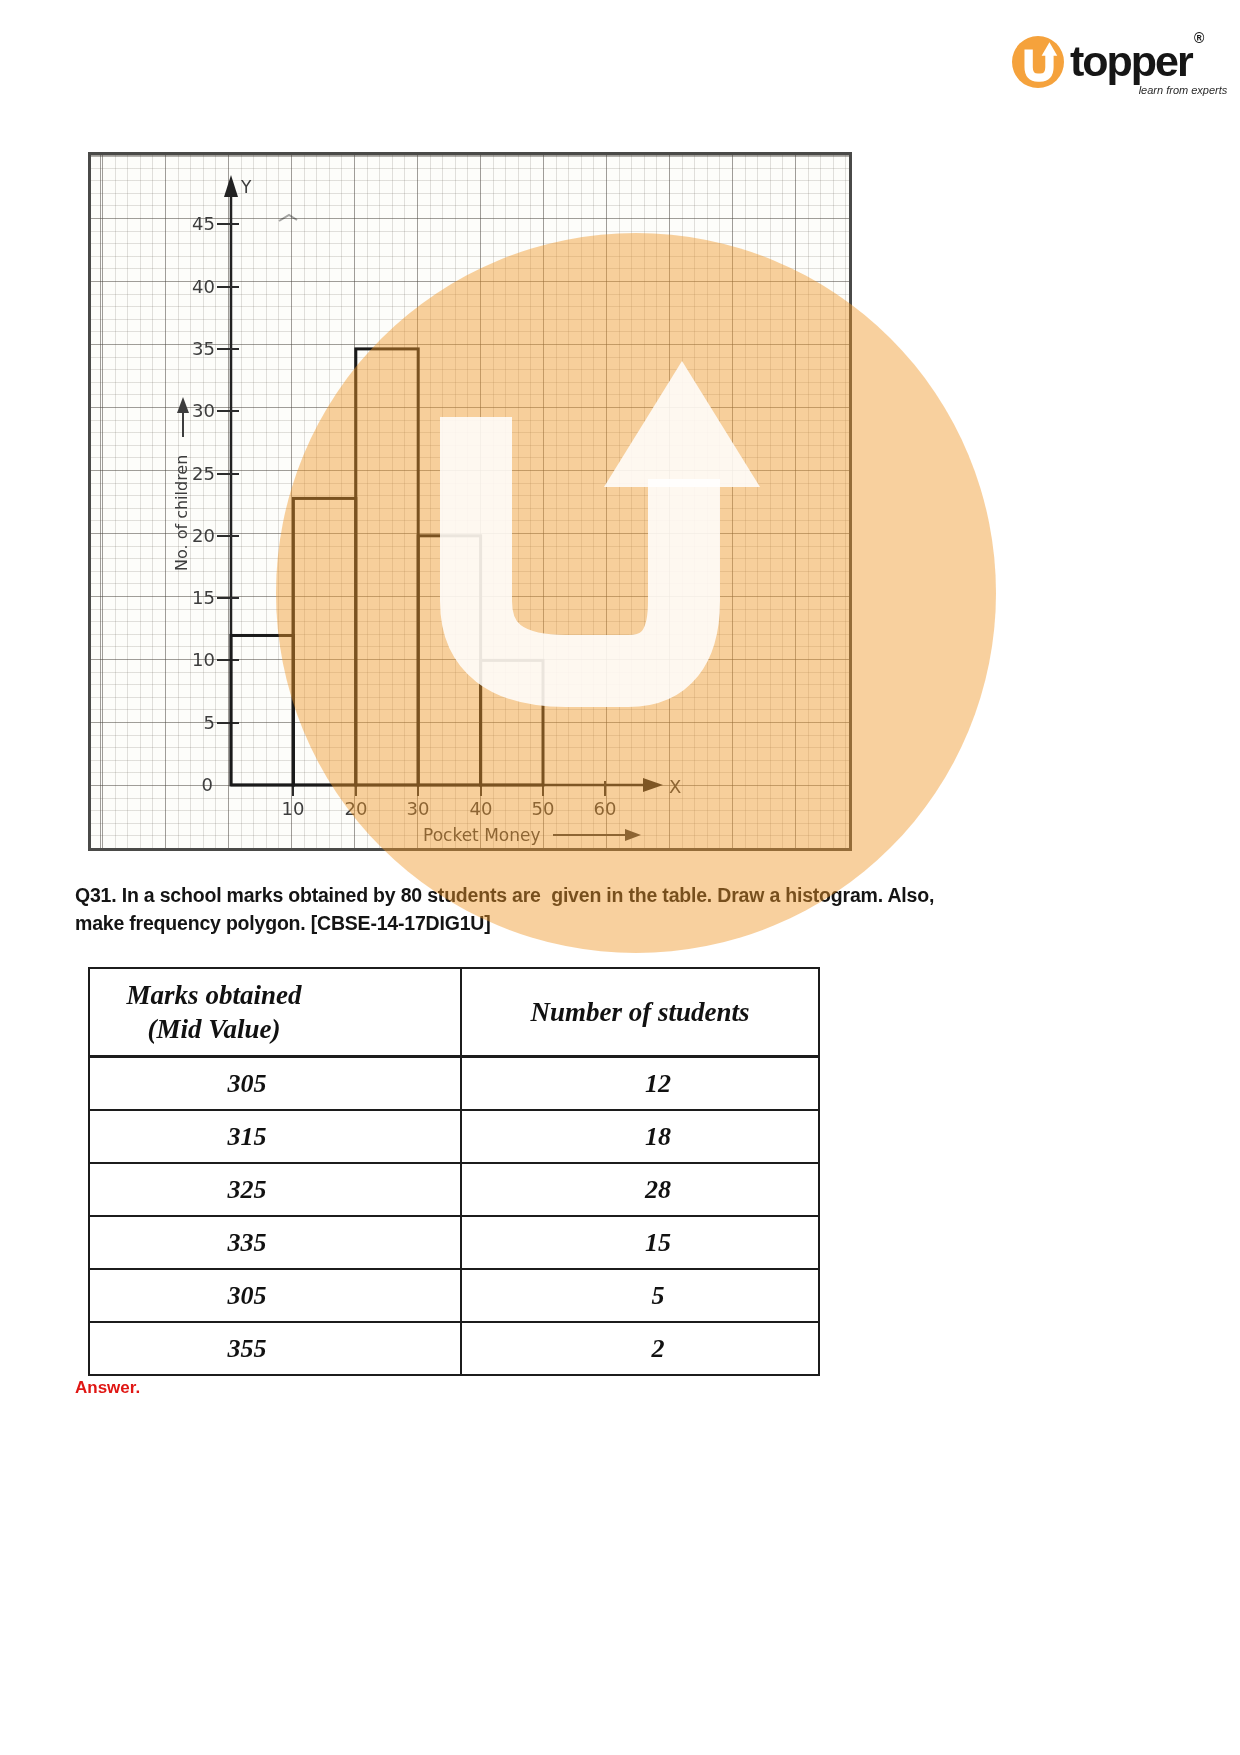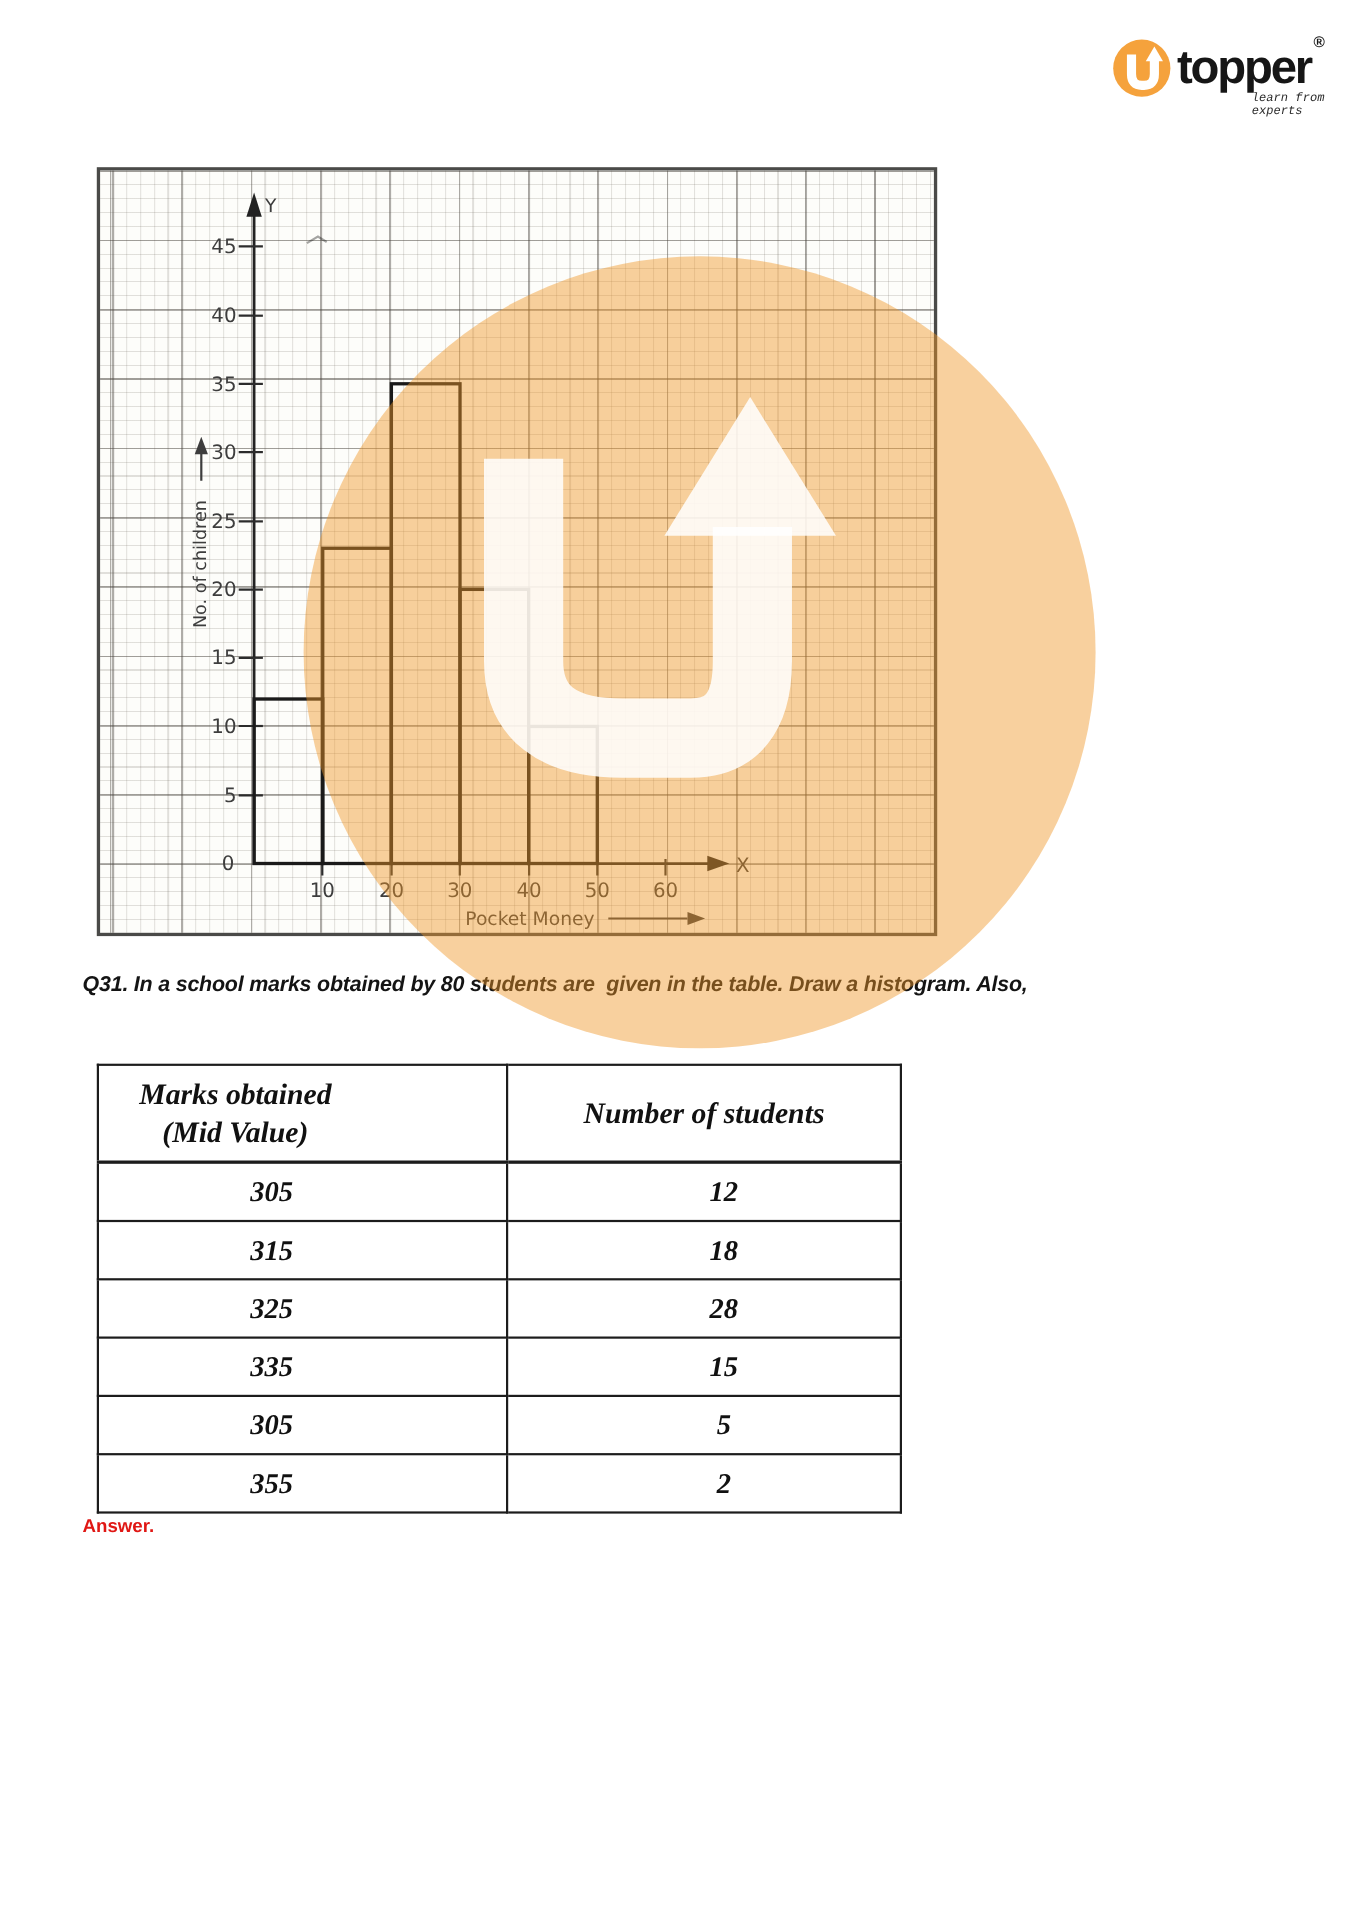--- a/index.html
+++ b/index.html
@@ -7,22 +7,22 @@
         font-family:"Liberation Sans",sans-serif;}
 
   
   .brand{position:absolute;left:1012px;top:32px;width:210px;height:62px;}
   .brand-circle{position:absolute;left:0;top:4px;width:52px;height:52px;border-radius:50%;
                 background:#F5A23C;}
   .brand-circle svg{position:absolute;left:0;top:0;}
   .wordmark{position:absolute;left:58px;top:0px;font-size:43px;font-weight:700;
             letter-spacing:-2px;color:#161616;line-height:58px;}
   .regmark{position:absolute;left:182px;top:-2px;font-size:14px;font-weight:700;color:#161616;}
-  .tagline{position:absolute;left:126px;top:52px;width:90px;text-align:left;
-           font-family:Liberation Mono, monospace;font-style:italic;font-size:11px;color:#2a2a2a;}
+  .tagline{position:absolute;left:126px;top:52px;width:90px;text-align:center;
+           font-family:Liberation Sans, sans-serif;font-style:italic;font-size:11px;color:#2a2a2a;}
 
   
   .graph-panel{position:absolute;left:88px;top:152px;width:764px;height:699px;
     box-sizing:border-box;border:3px solid #4a4a48;
     background:
       repeating-linear-gradient(to right, rgba(70,66,60,0.42) 0 1.5px, transparent 1.5px 63px),
       repeating-linear-gradient(to bottom, rgba(70,66,60,0.42) 0 1.5px, transparent 1.5px 63px),
       repeating-linear-gradient(to right, rgba(110,104,94,0.20) 0 1px, transparent 1px 12.6px),
       repeating-linear-gradient(to bottom, rgba(110,104,94,0.20) 0 1px, transparent 1px 12.6px),
       #fdfdfa;
@@ -32,21 +32,21 @@
   .bar{fill:none;stroke:#1a1a1a;stroke-width:3px;}
 
   
   .watermark{position:absolute;left:276px;top:233px;width:720px;height:720px;border-radius:50%;
              background:rgba(240,150,40,0.45);pointer-events:none;z-index:30;}
   .watermark svg{position:absolute;left:140px;top:120px;}
 
   
   .qline{position:absolute;left:75px;white-space:pre;font-size:19.5px;font-weight:700;
          letter-spacing:-0.2px;color:#141414;}
-  .q1{top:884px;font-style:italic;} .q2{top:912px;}
+  .q1{top:884px;} .q2{top:912px;}
   .answer{position:absolute;left:75px;top:1378px;font-size:17px;font-weight:700;color:#E01714;}
 
   
   table.qtable{position:absolute;left:88px;top:967px;width:730px;height:396px;
     border-collapse:collapse;table-layout:fixed;
     font-family:"Liberation Serif",serif;font-style:italic;font-weight:700;color:#111;}
   table.qtable td,table.qtable th{border:2px solid #1c1c1c;vertical-align:middle;
     text-align:center;padding:0;}
   table.qtable col.c1{width:372px;} table.qtable col.c2{width:358px;}
   .hdr{height:86px;font-size:27px;line-height:34px;border-bottom:3px solid #1c1c1c !important;}
@@ -139,20 +139,21 @@
 
     <rect x="140" y="480.48" width="62.400000000000006" height="149.52" class="bar"></rect>
         <rect x="202.4" y="343.41999999999996" width="62.400000000000006" height="286.58000000000004" class="bar"></rect>
         <rect x="264.8" y="193.89999999999998" width="62.400000000000006" height="436.1" class="bar"></rect>
         <rect x="327.20000000000005" y="380.79999999999995" width="62.400000000000006" height="249.20000000000002" class="bar"></rect>
         <rect x="389.6" y="505.4" width="62.400000000000006" height="124.60000000000001" class="bar"></rect>
       </svg>
   </div>
 
   <div class="qline q1">Q31. In a school marks obtained by 80 students are  given in the table. Draw a histogram. Also,</div>
+  <div class="qline q2">make frequency polygon. [CBSE-14-17DIG1U]</div>
 
   <table class="qtable">
     <colgroup>
         <col class="c1">
         <col class="c2">
       </colgroup>
     <tbody>
         <tr>
       <th class="hdr c1cell">
         <div>Marks obtained</div>

